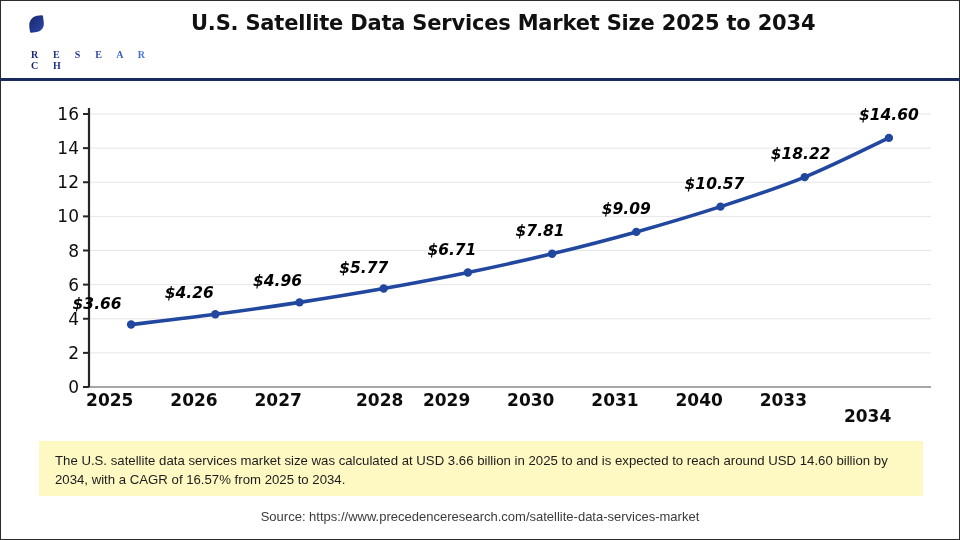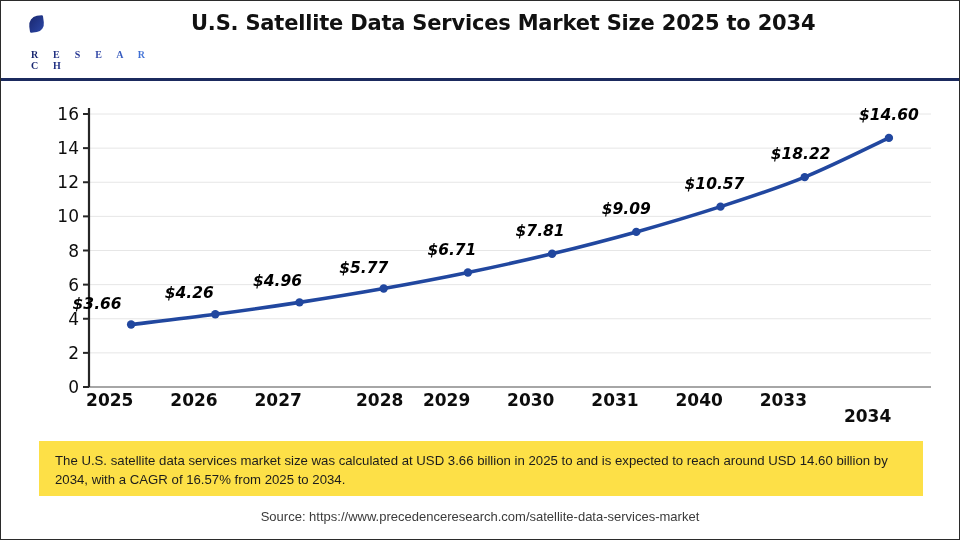--- a/index.html
+++ b/index.html
@@ -131,21 +131,21 @@
     font-style: italic;
   }
 
   
   .footnote {
     position: absolute;
     left: 38px;
     top: 440px;
     width: 884px;
     height: 55px;
-    background: #fde047;
+    background: #fef9c3;
     box-sizing: border-box;
     padding: 10px 16px 0 16px;
   }
   .footnote p {
     margin: 0;
     font-size: 13.2px;
     line-height: 19px;
     color: #1c1c1c;
     font-family: "Liberation Sans", sans-serif;
   }

